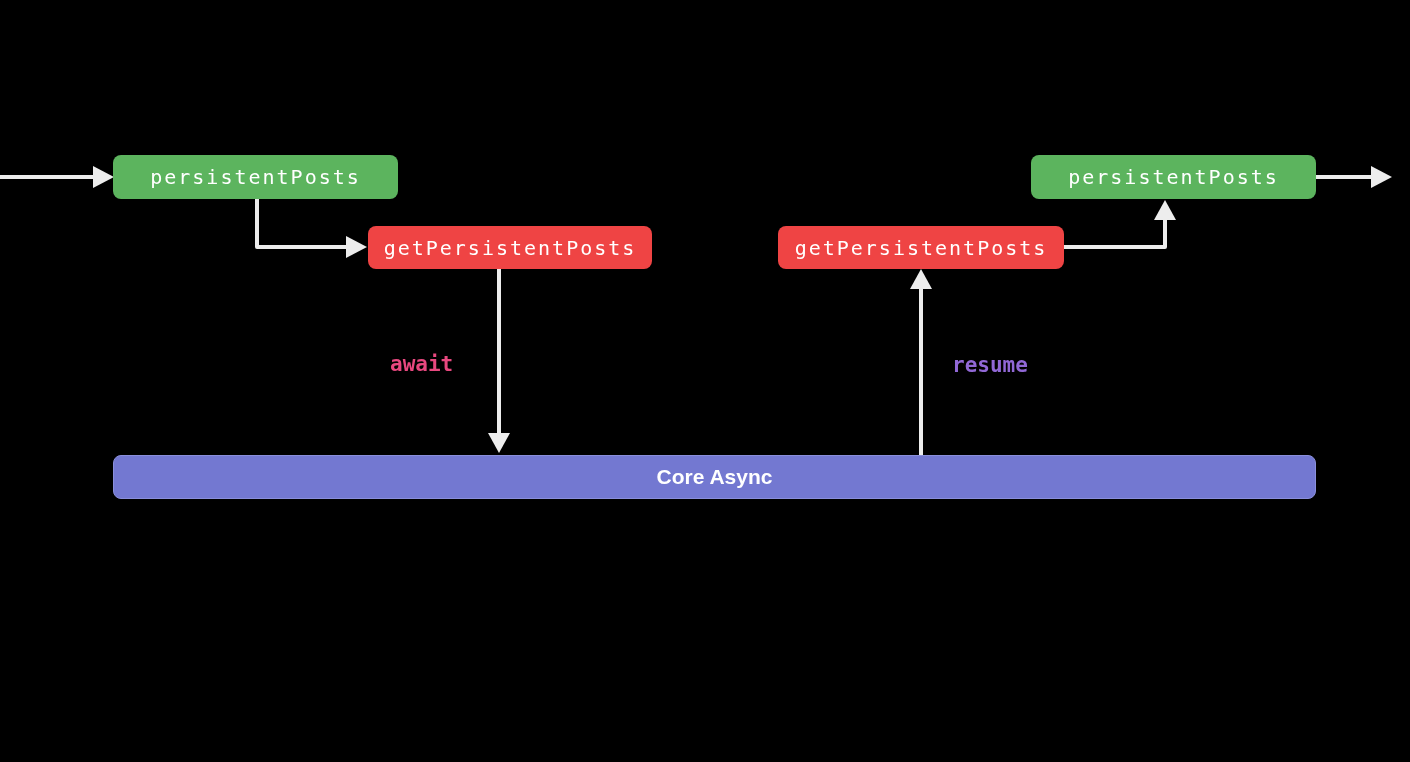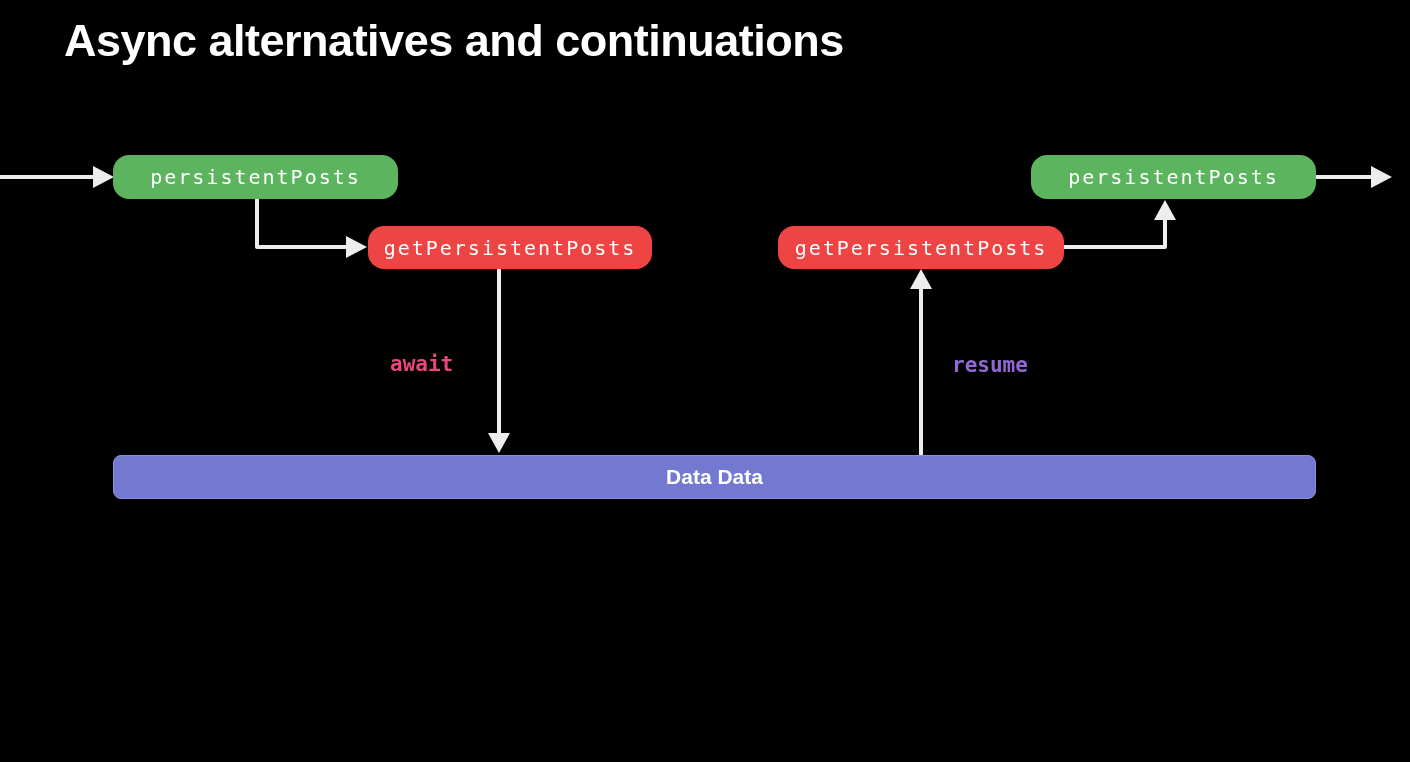--- a/index.html
+++ b/index.html
@@ -42,21 +42,21 @@
   }
   .connectors polygon {
     fill: #EDEDED;
     stroke: none;
   }
   .node {
     position: absolute;
     display: flex;
     align-items: center;
     justify-content: center;
-    border-radius: 16px;
+    border-radius: 8px;
     color: #ffffff;
     font-family: "DejaVu Sans Mono", monospace;
     font-size: 20px;
     letter-spacing: 2px;
     white-space: nowrap;
   }
   .node.green  { background: #5CB45E; }
   .node.yellow { background: #ef4444; }
   .core-data-bar {
     position: absolute;
@@ -100,21 +100,20 @@
   .node-green-left   { left: 113px;  top: 155px; width: 285px; height: 44px; }
   .node-yellow-left  { left: 368px;  top: 226px; width: 284px; height: 43px; }
   .node-yellow-right { left: 778px;  top: 226px; width: 286px; height: 43px; }
   .node-green-right  { left: 1031px; top: 155px; width: 285px; height: 44px; }
 </style>
 </head>
 <body>
 
 <div class="slide">
 
-  <h1 class="slide-title">Async alternatives and continuations</h1>
 
   <svg class="connectors" viewBox="0 0 1410 762" aria-hidden="true">
 
     <g>
       <line x1="0" y1="177" x2="95" y2="177"></line>
       <polygon points="114,177 93,166 93,188"></polygon>
     </g>
 
     <g>
       <path d="M257,199 L257,247 L347,247"></path>
@@ -152,20 +151,20 @@
 
   <div class="node yellow node-yellow-right">
     <span>getPersistentPosts</span>
   </div>
 
   <div class="node green node-green-right">
     <span>persistentPosts</span>
   </div>
 
   <div class="core-data-bar">
-    <span>Data Data</span>
+    <span>Core Async</span>
   </div>
 
   <div class="annotation await">await</div>
 
   <div class="annotation resume">resume</div>
 
 </div>
 
 </body></html>

